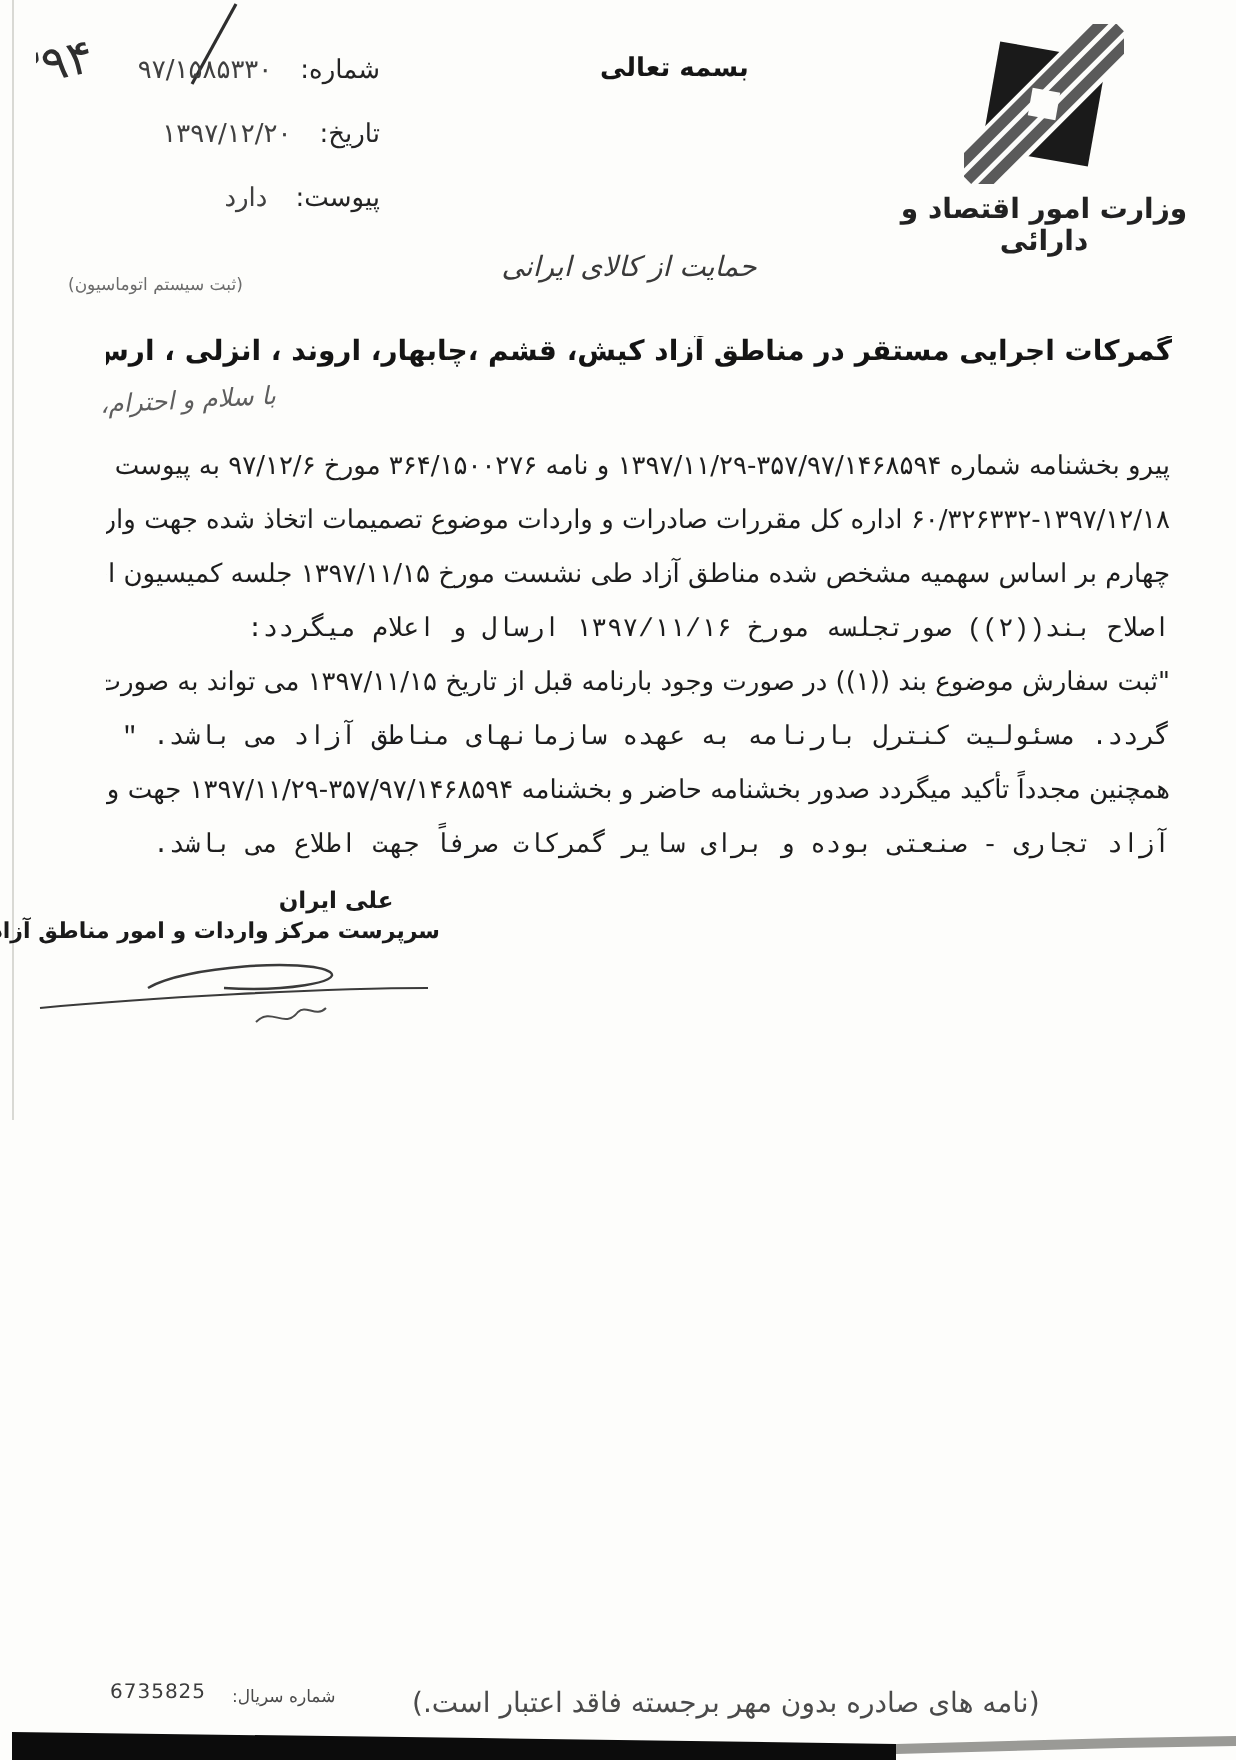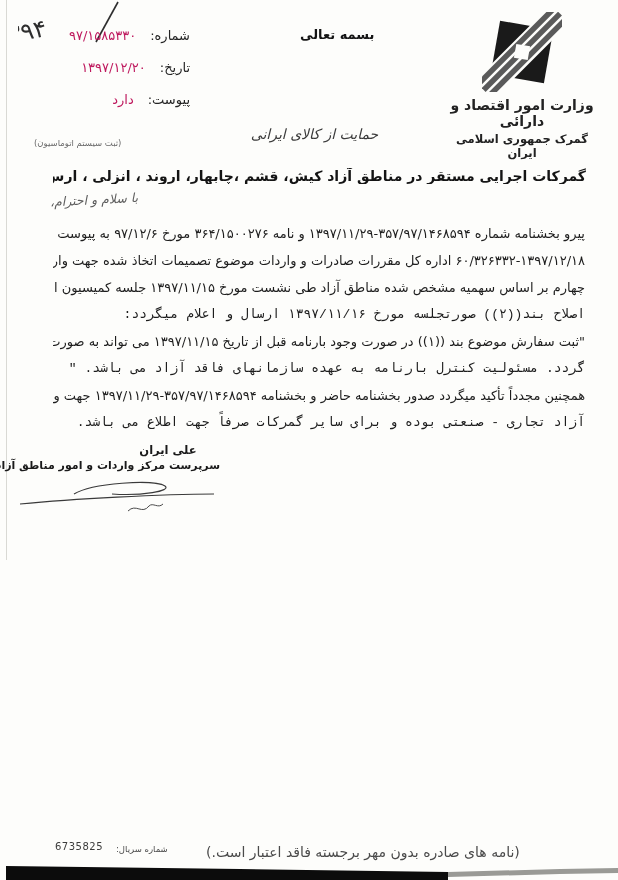--- a/index.html
+++ b/index.html
@@ -28,21 +28,21 @@
   
   .meta{
     position:absolute;left:20px;top:28px;width:170px;
     font-size:13px;
   }
   .meta-row{
     display:flex;align-items:baseline;gap:14px;
     margin-bottom:17px;justify-content:flex-start;
   }
   .meta-label{white-space:nowrap;color:#242424;}
-  .meta-value{white-space:nowrap;color:#be185d;letter-spacing:.5px;}
+  .meta-value{white-space:nowrap;color:#404040;letter-spacing:.5px;}
   
   .besmellah{
     position:absolute;top:27px;left:300px;width:120px;
     text-align:left;font-weight:bold;font-size:13px;color:#151515;
   }
   
   .letterhead{
     position:absolute;right:22px;top:12px;width:148px;text-align:center;
   }
   .emblem{display:block;margin:0 auto;}
@@ -140,38 +140,37 @@
         <rect x="-14" y="27" width="108" height="26" fill="#fdfdfb"></rect>
         <rect x="-14" y="29" width="108" height="5.5" fill="#5a5a5a"></rect>
         <rect x="-14" y="37" width="108" height="5.5" fill="#5a5a5a"></rect>
         <rect x="-14" y="45" width="108" height="5.5" fill="#5a5a5a"></rect>
       </g>
       <g transform="rotate(10 40 40)">
         <rect x="33" y="33" width="14" height="14" fill="#fdfdfb"></rect>
       </g>
     </svg>
     <div class="ministry">وزارت امور اقتصاد و دارائی</div>
-    <div class="organization">گمرک جمهوری اسلامی ایران</div>
   </div>
 
   <div class="slogan">حمایت از کالای ایرانی</div>
 
   <div class="automation-note">(ثبت سیستم اتوماسیون)</div>
 
   <div class="recipient">گمرکات اجرایی مستقر در مناطق آزاد کیش، قشم ،چابهار، اروند ، انزلی ، ارس ، ماکو</div>
 
   <div class="greeting">با سلام و احترام،</div>
 
   <div class="body-text">
     <div class="bline">پیرو بخشنامه شماره ۳۵۷/۹۷/۱۴۶۸۵۹۴-۱۳۹۷/۱۱/۲۹ و نامه ۳۶۴/۱۵۰۰۲۷۶ مورخ ۹۷/۱۲/۶ به پیوست تصویر نامه شماره</div>
     <div class="bline">۶۰/۳۲۶۳۳۲-۱۳۹۷/۱۲/۱۸ اداره کل مقررات صادرات و واردات موضوع تصمیمات اتخاذ شده جهت واردات گروه کالایی</div>
     <div class="bline">چهارم بر اساس سهمیه مشخص شده مناطق آزاد طی نشست مورخ ۱۳۹۷/۱۱/۱۵ جلسه کمیسیون اقتصادی دولت و در اجرای</div>
     <div class="bline last">اصلاح بند((۲)) صورتجلسه مورخ ۱۳۹۷/۱۱/۱۶ ارسال و اعلام میگردد:</div>
     <div class="bline">"ثبت سفارش موضوع بند ((۱)) در صورت وجود بارنامه قبل از تاریخ ۱۳۹۷/۱۱/۱۵ می تواند به صورت بدون انتقال ارز انجام</div>
-    <div class="bline last">گردد. مسئولیت کنترل بارنامه به عهده سازمانهای فاقد آزاد می باشد. "</div>
+    <div class="bline last">گردد. مسئولیت کنترل بارنامه به عهده سازمانهای مناطق آزاد می باشد. "</div>
     <div class="bline">همچنین مجدداً تأکید میگردد صدور بخشنامه حاضر و بخشنامه ۳۵۷/۹۷/۱۴۶۸۵۹۴-۱۳۹۷/۱۱/۲۹ جهت واردات در مناطق</div>
     <div class="bline last">آزاد تجاری - صنعتی بوده و برای سایر گمرکات صرفاً جهت اطلاع می باشد.</div>
   </div>
 
   <div class="sig-name">علی ایران</div>
   <div class="sig-title">سرپرست مرکز واردات و امور مناطق آزاد و ویژه</div>
   <svg class="sig-scribble" width="210" height="45" viewBox="0 0 210 45">
     <path d="M 62 17 C 80 6, 142 2, 153 9 C 160 14, 130 19, 100 17" fill="none" stroke="#3a3a3a" stroke-width="1.2"></path>
     <path d="M 8 27 C 60 22, 150 17, 202 17" fill="none" stroke="#3a3a3a" stroke-width="1.1"></path>
     <path d="M 116 34 C 124 26, 130 38, 137 29 C 141 25, 146 32, 151 27" fill="none" stroke="#4a4a4a" stroke-width="1"></path>

